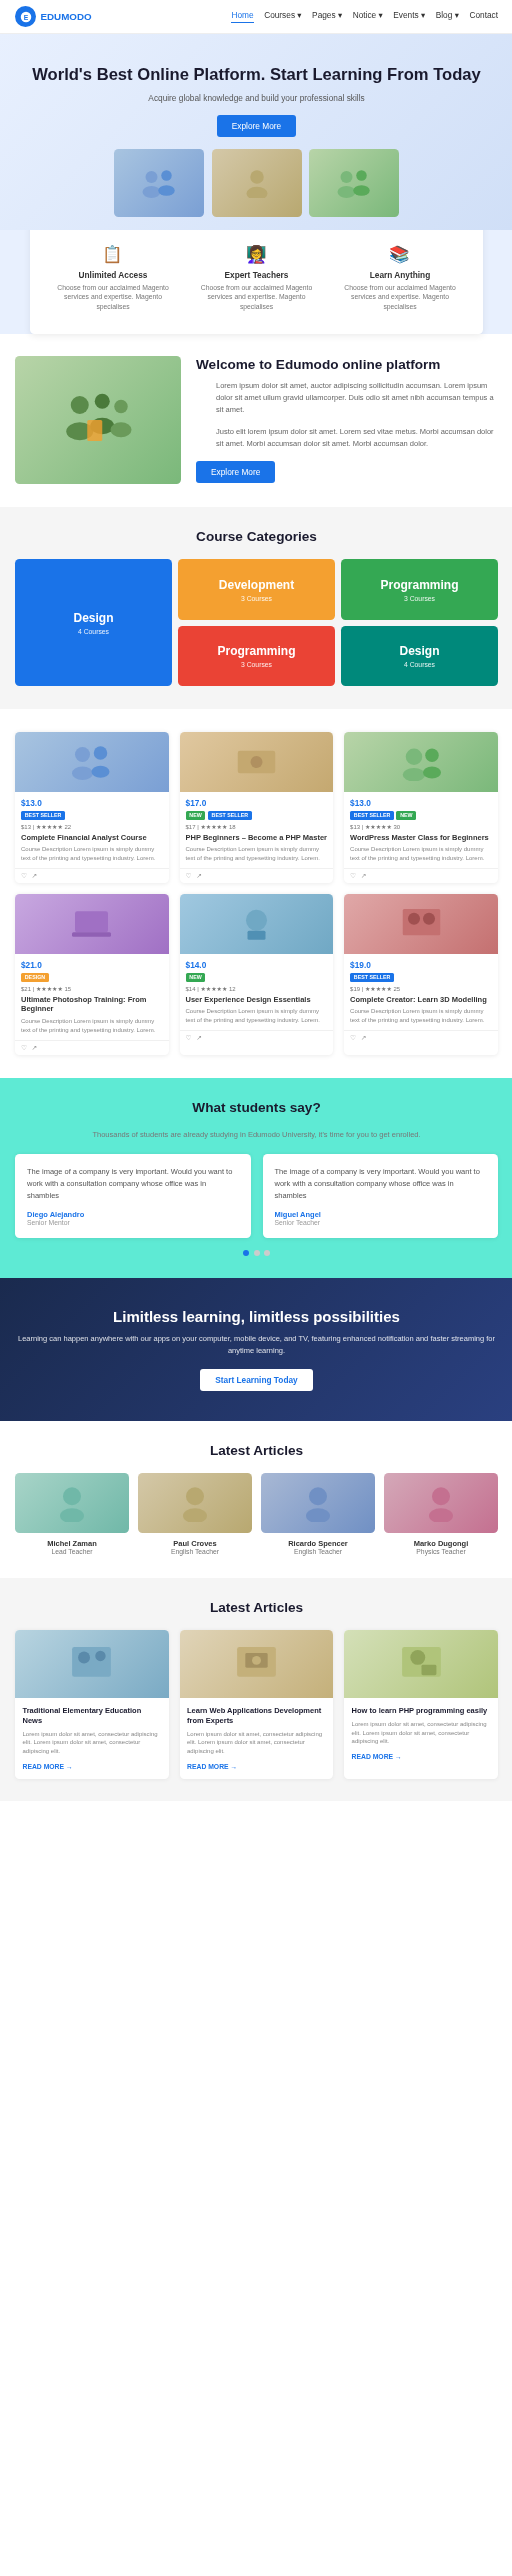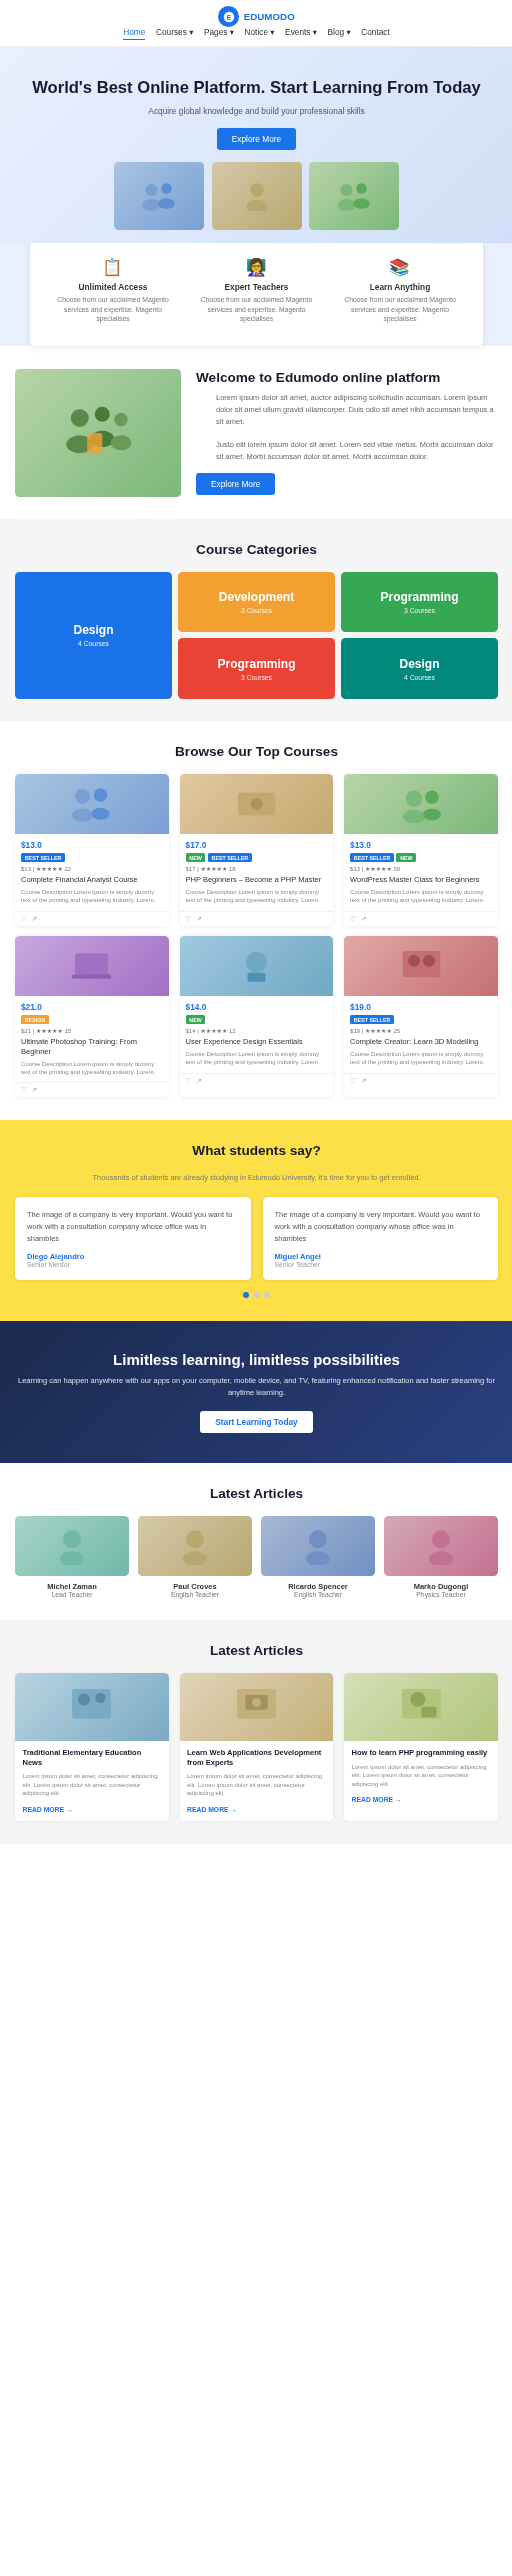--- a/index.html
+++ b/index.html
@@ -2,21 +2,21 @@
 <html style="font-size:12px"><head>
   <meta charset="utf-8">
   <style>
     * { box-sizing: border-box; margin: 0; padding: 0; }
     body { font-family: Arial, sans-serif; font-size: 9px; color: #333; width: 513px; overflow-x: hidden; }
 
     
     .navbar {
       display: flex; align-items: center; justify-content: space-between;
       padding: 6px 15px; background: #fff; border-bottom: 0.8px solid #eee;
-      position: sticky; top: 0; z-index: 100; flex-direction: column;
+      position: sticky; top: 0; z-index: 100;
     }
     .navbar-logo { display: flex; align-items: center; gap: 4.5px; }
     .navbar-logo-icon {
       width: 21px; height: 21px; background: #1a73e8; border-radius: 50%;
       display: flex; align-items: center; justify-content: center; color: #fff; font-size: 7.5px; font-weight: bold;
     }
     .navbar-logo-text { font-weight: bold; font-size: 9.8px; color: #1a73e8; }
     .navbar-links { display: flex; gap: 10.6px; font-size: 8.3px; color: #333; }
     .navbar-links span { cursor: pointer; }
     .navbar-links .active { color: #1a73e8; border-bottom: 1.5px solid #1a73e8; padding-bottom: 1.5px; }
@@ -85,27 +85,27 @@
     .course-body { padding: 6px; }
     .course-price { font-weight: bold; font-size: 8.3px; color: #1a73e8; }
     .course-badges { display: flex; gap: 2.3px; margin: 3px 0; flex-wrap: wrap; }
     .badge {
       font-size: 5.3px; padding: 1.5px 3.8px; border-radius: 1.5px; color: #fff; font-weight: bold;
     }
     .badge-blue { background: #1a73e8; }
     .badge-green { background: #34a853; }
     .badge-orange { background: #f4a030; }
     .course-meta { font-size: 6px; color: #777; margin-bottom: 3px; }
-    .course-title { font-size: 7.5px; font-weight: normal; margin-bottom: 3px; line-height: 1.3; }
+    .course-title { font-size: 7.5px; font-weight: bold; margin-bottom: 3px; line-height: 1.3; }
     .course-desc { font-size: 6px; color: #888; line-height: 1.4; }
     .course-footer { display: flex; justify-content: space-between; align-items: center; padding: 3px 6px; border-top: 0.8px solid #f0f0f0; }
     .course-icons { display: flex; gap: 4.5px; font-size: 6.8px; color: #999; }
 
     
-    .testimonials { background: #fde047; padding: 22.6px 15px; }
+    .testimonials { background: #5eead4; padding: 22.6px 15px; }
     .testimonials-grid { display: grid; grid-template-columns: 1fr 1fr; gap: 12px; margin-bottom: 12px; }
     .testimonial-card {
       background: #fff; border-radius: 4.5px; padding: 12px;
       box-shadow: 0 0.8px 4.5px rgba(0,0,0,0.08);
     }
     .testimonial-text { font-size: 7.5px; color: #555; line-height: 1.6; margin-bottom: 7.5px; }
     .testimonial-name { color: #1a73e8; font-weight: bold; font-size: 7.5px; }
     .testimonial-role { font-size: 6.8px; color: #999; }
     .dots { display: flex; justify-content: center; gap: 4.5px; }
     .dot { width: 6px; height: 6px; border-radius: 50%; background: #ccc; }
@@ -276,21 +276,20 @@
       <div class="cat-count">3 Courses</div>
     </div>
     <div class="cat-card cat-teal">
       <div class="cat-name">Design</div>
       <div class="cat-count">4 Courses</div>
     </div>
   </div>
 </section>
 
 <section class="section section-white">
-  <h2 class="section-title">Browse Our Top Courses</h2>
   <div class="courses-grid">
 
     <div class="course-card">
       <div class="course-img img-students1">
         <svg width="45" height="38" viewBox="0 0 60 50">
           <circle cx="18" cy="15" r="10" fill="#7a9fd4"></circle>
           <ellipse cx="18" cy="40" rx="14" ry="9" fill="#7a9fd4"></ellipse>
           <circle cx="42" cy="13" r="9" fill="#5a8fd4"></circle>
           <ellipse cx="42" cy="38" rx="12" ry="8" fill="#5a8fd4"></ellipse>
         </svg>

